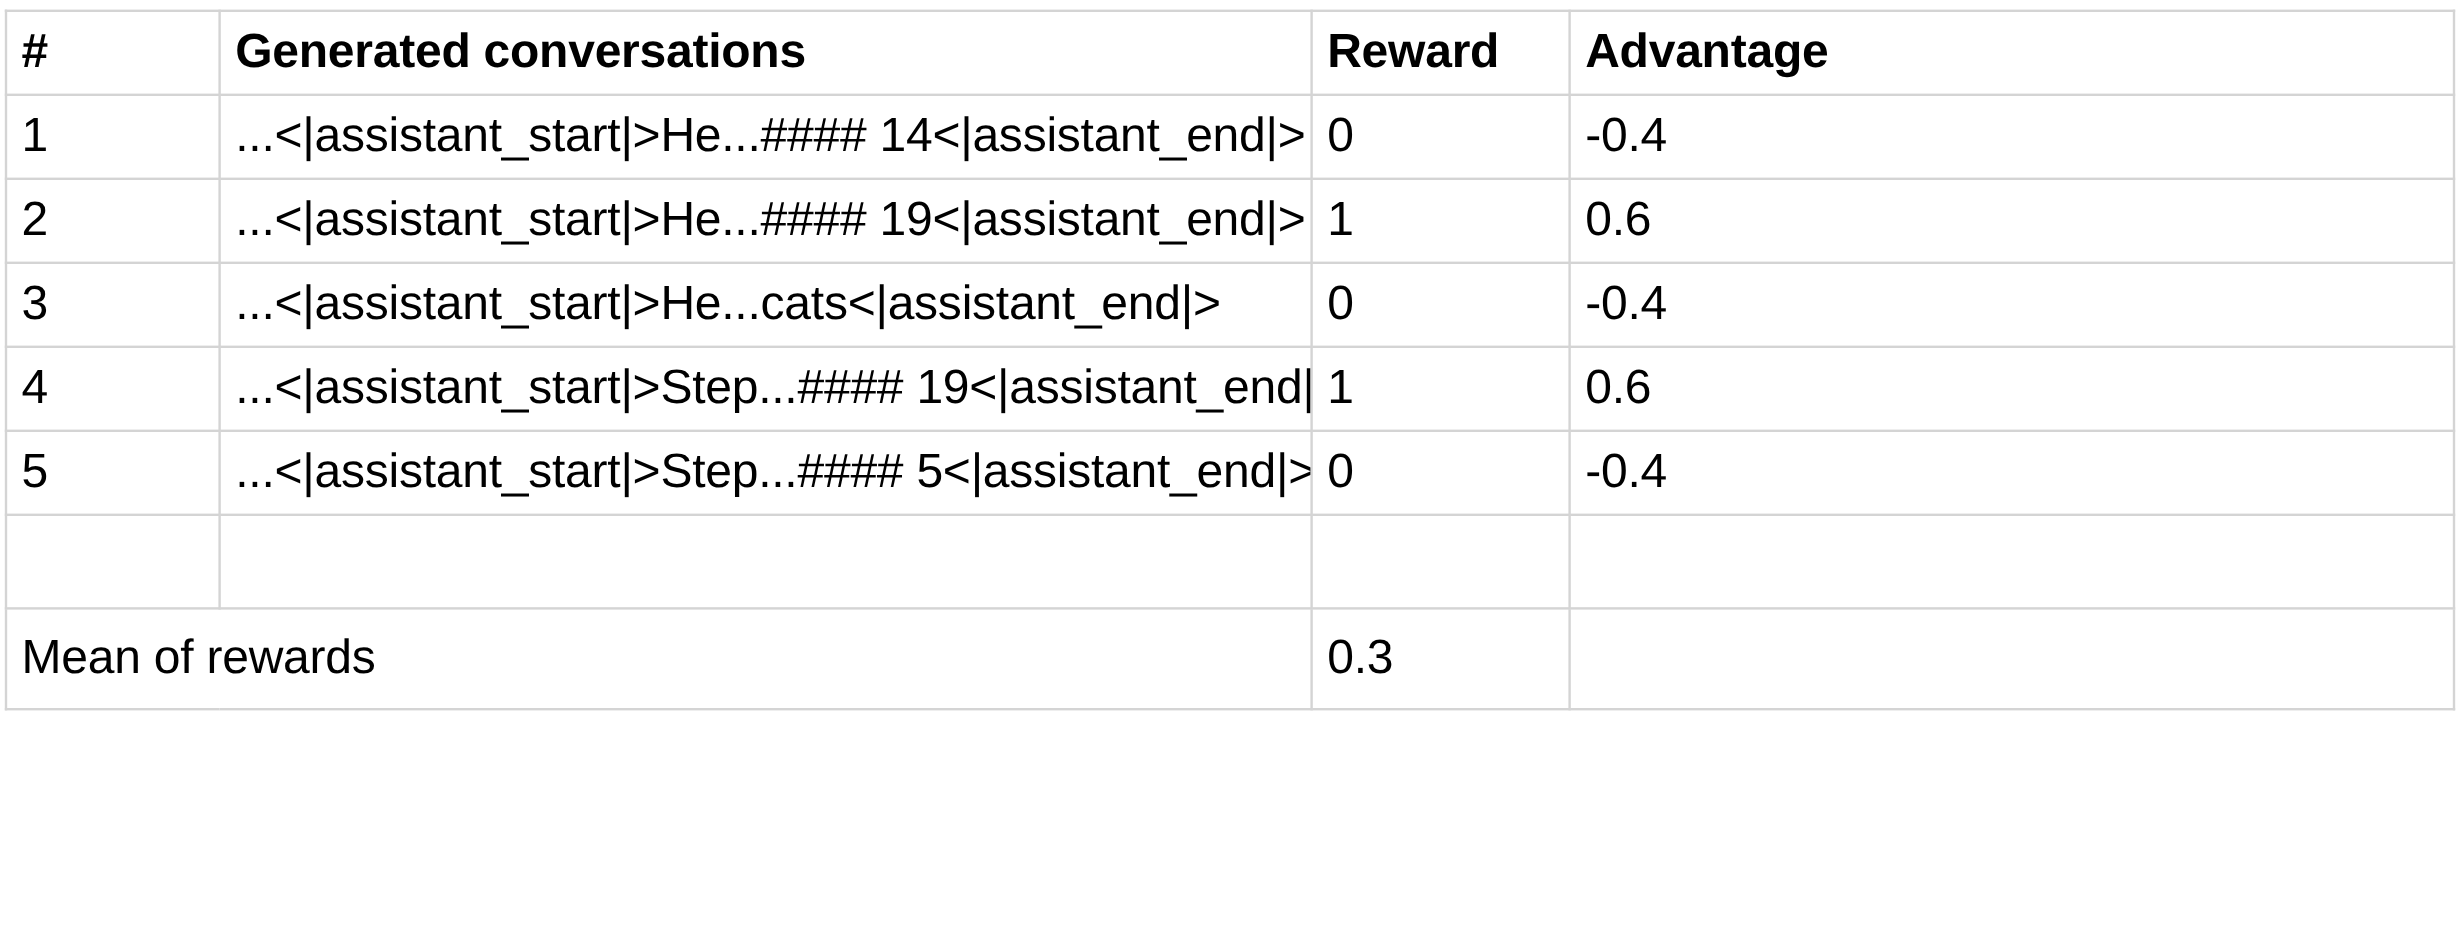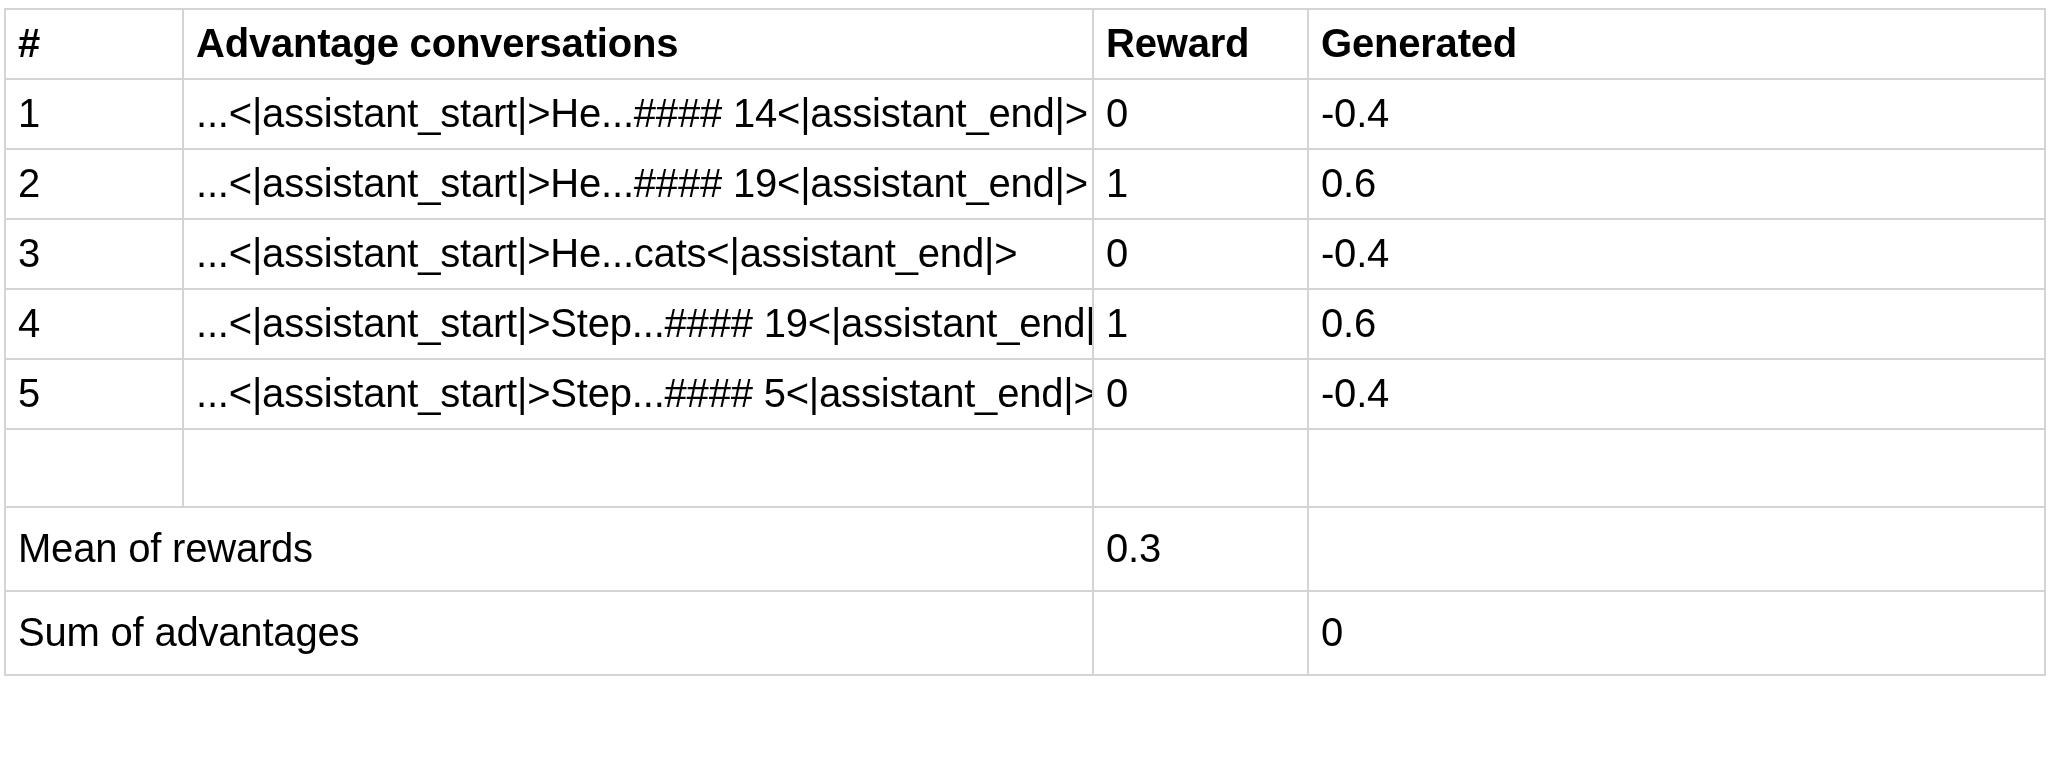--- a/index.html
+++ b/index.html
@@ -84,23 +84,23 @@
   <table class="grpo-table">
     <colgroup>
       <col class="c-idx">
         <col class="c-conv">
         <col class="c-rew">
         <col class="c-adv">
     </colgroup>
     <thead>
       <tr>
         <th>#</th>
-        <th>Advantage conversations</th>
+        <th>Generated conversations</th>
         <th>Reward</th>
-        <th>Generated</th>
+        <th>Advantage</th>
       </tr>
     </thead>
     <tbody>
 
       <tr class="data-row">
         <td>1</td>
         <td>...&lt;|assistant_start|&gt;He...#### 14&lt;|assistant_end|&gt;</td>
         <td>0</td>
         <td>-0.4</td>
       </tr>
@@ -139,21 +139,16 @@
         <td></td>
         <td></td>
       </tr>
 
       <tr class="summary-row">
         <td class="summary-label" colspan="2">Mean of rewards</td>
         <td>0.3</td>
         <td></td>
       </tr>
 
-      <tr class="summary-row">
-        <td class="summary-label" colspan="2">Sum of advantages</td>
-        <td></td>
-        <td>0</td>
-      </tr>
 
     </tbody>
   </table>
 </div>
 
 </body></html>

